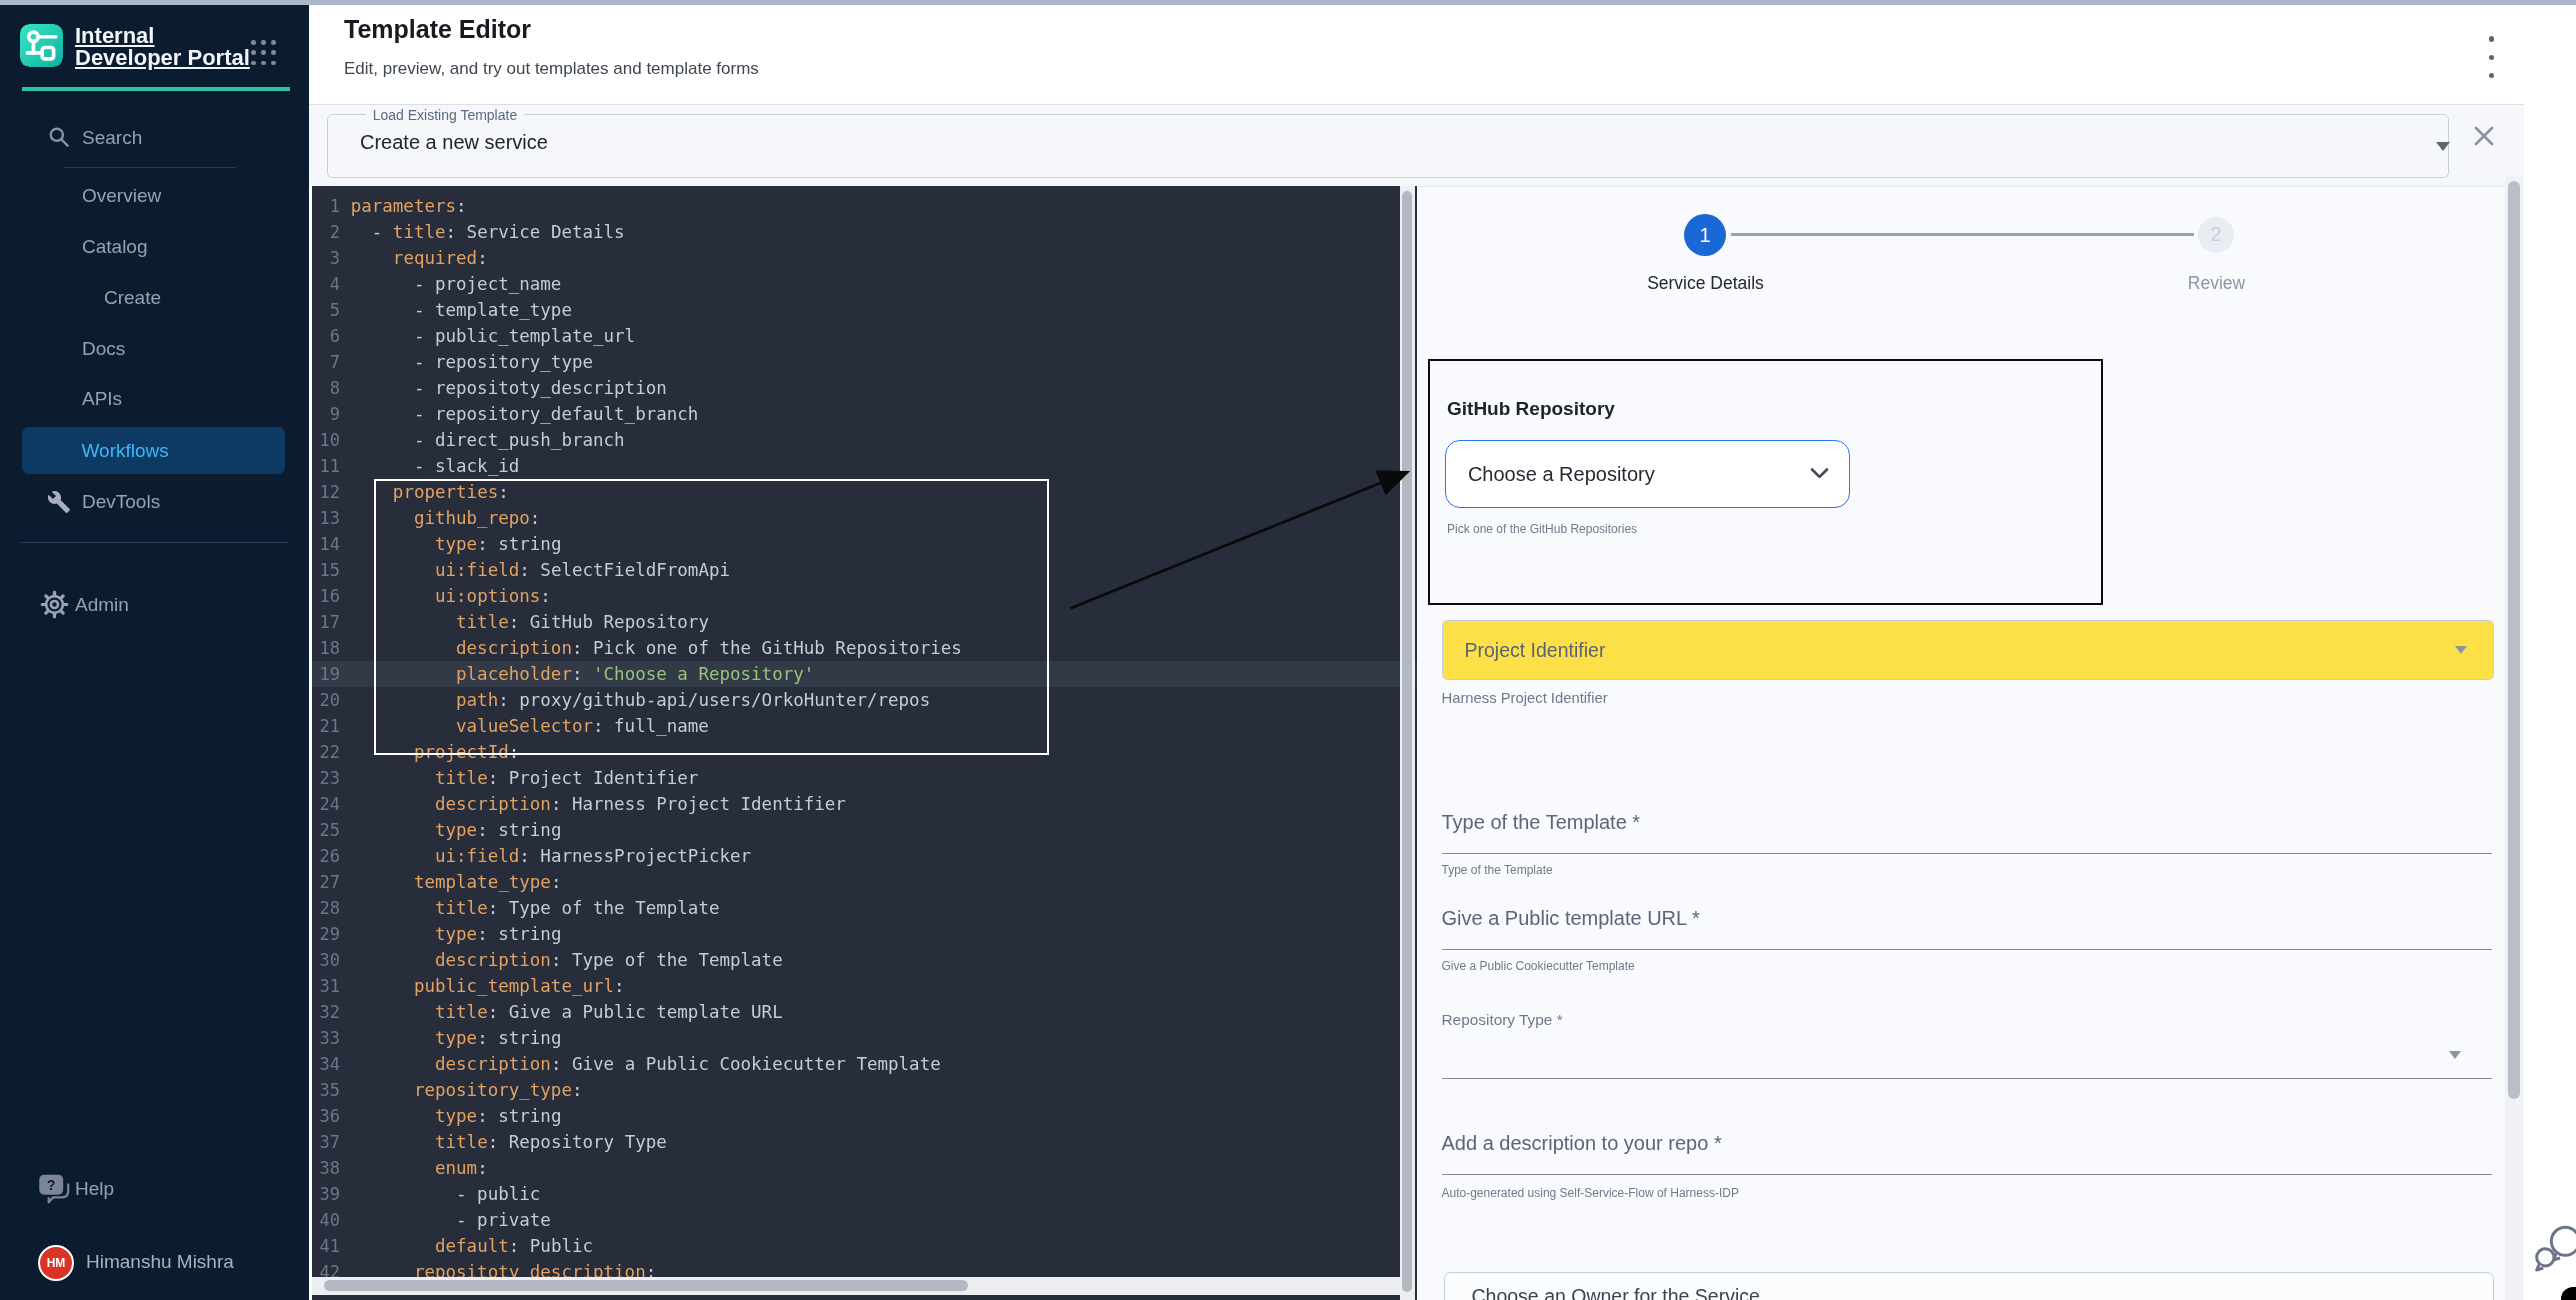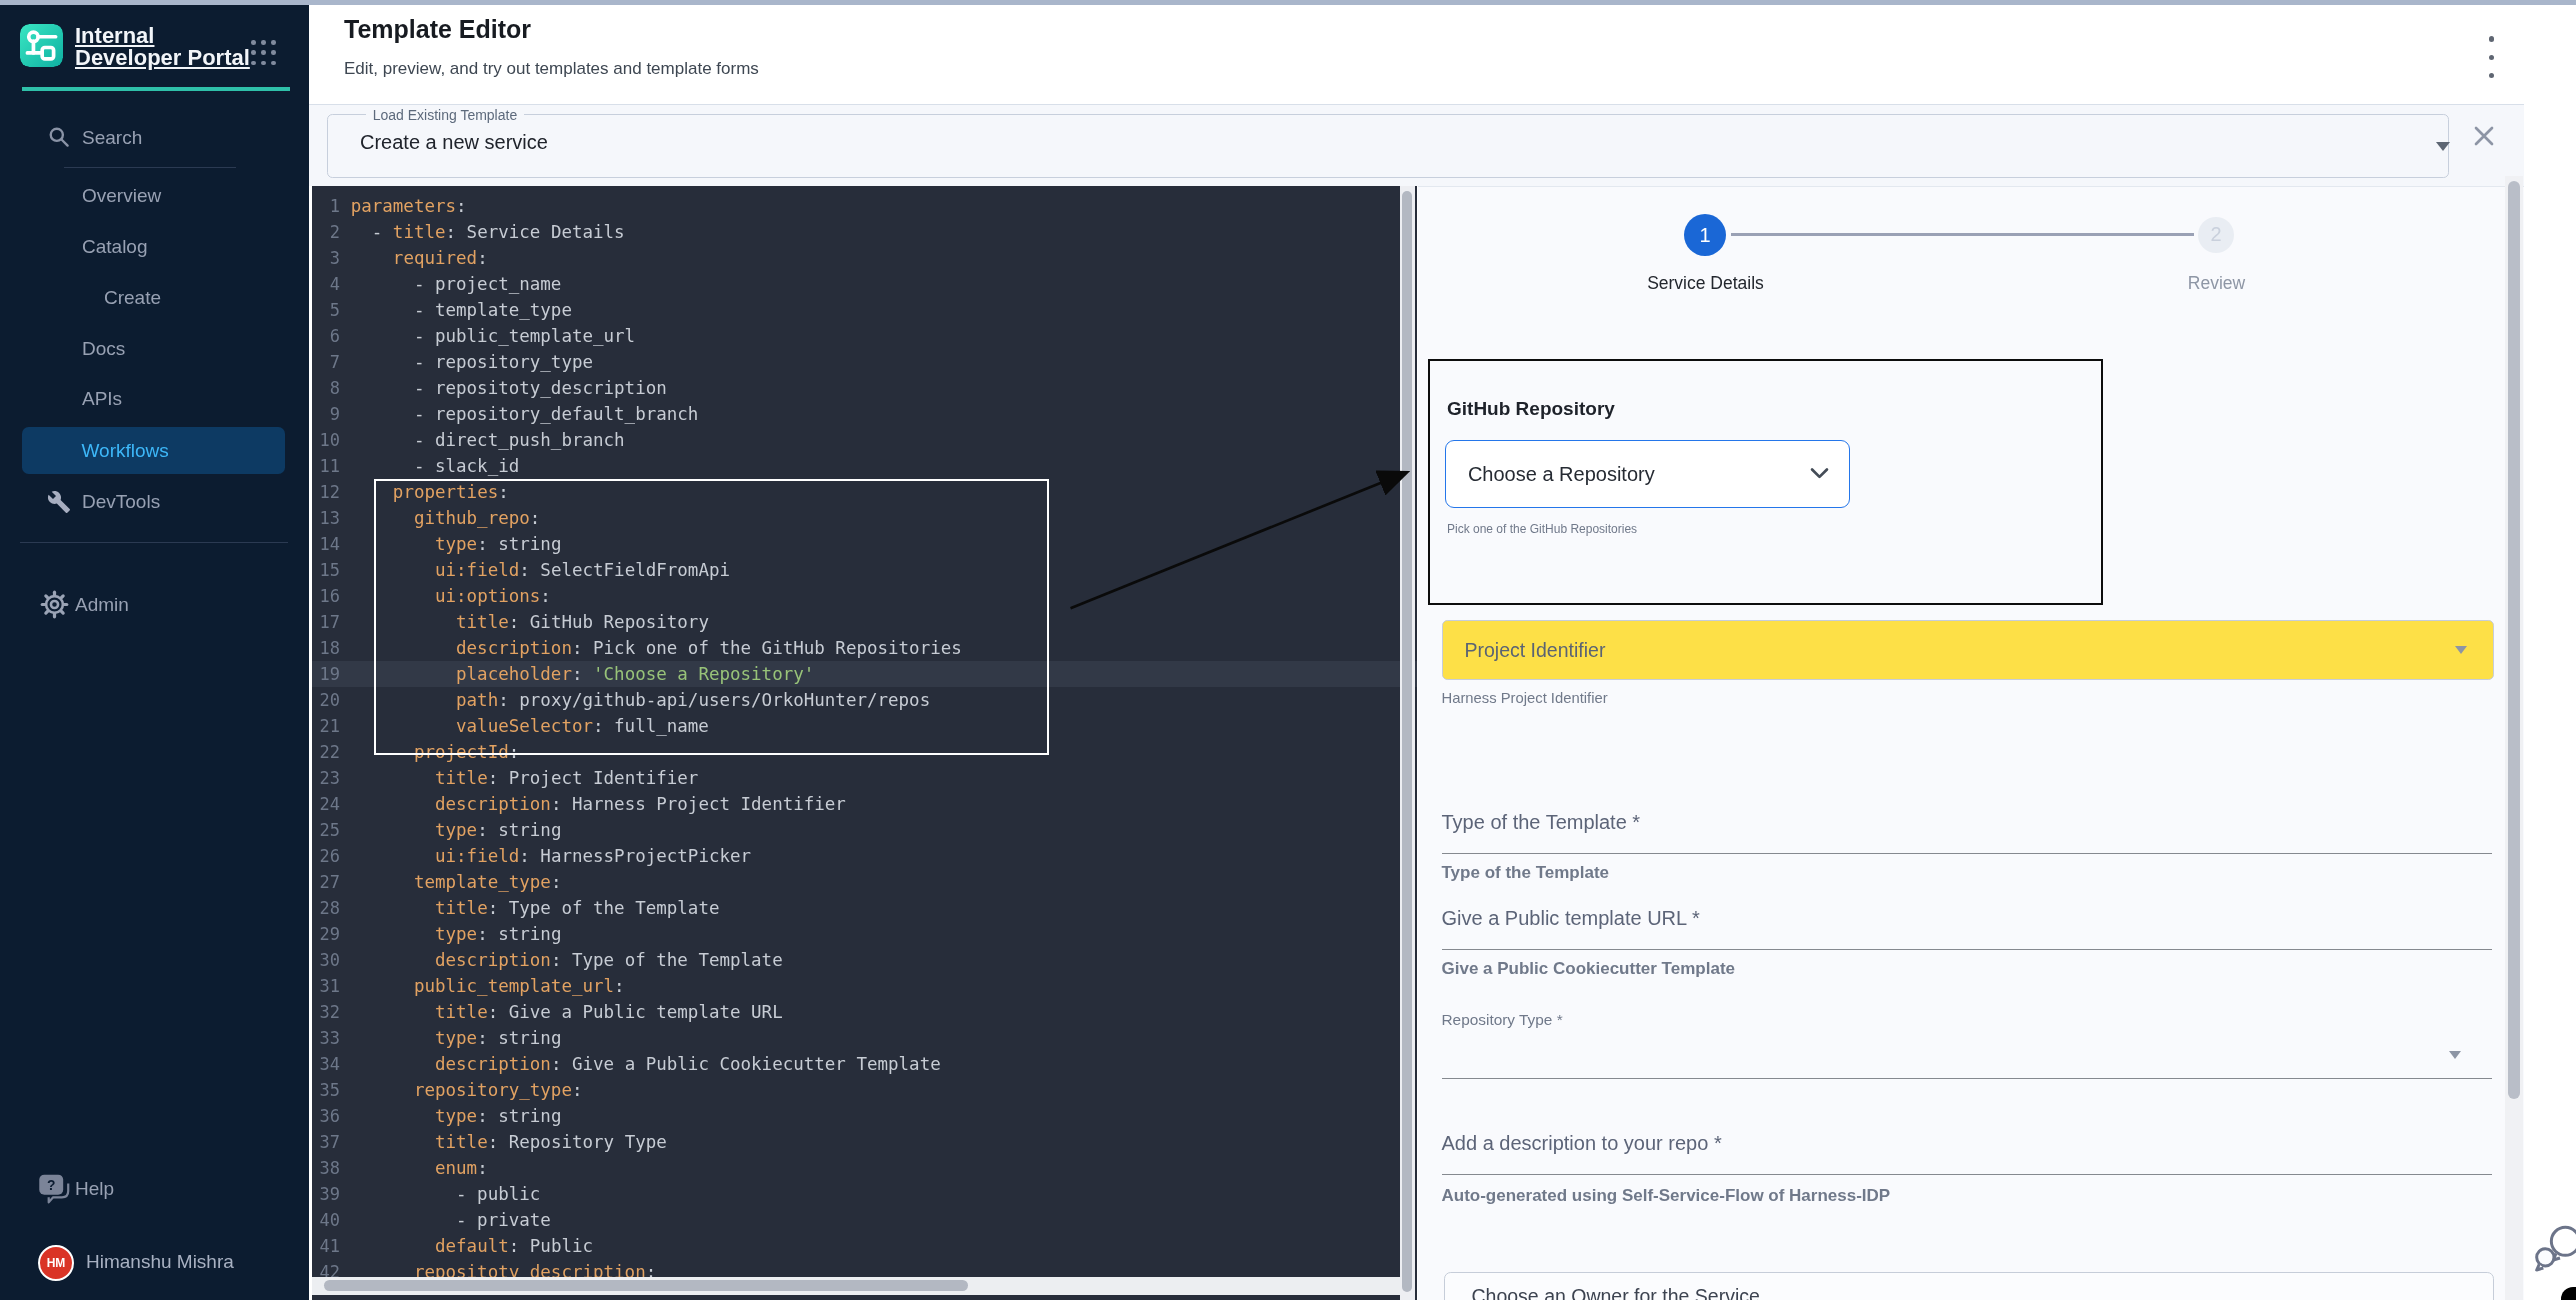--- a/index.html
+++ b/index.html
@@ -73,35 +73,35 @@
   #rpanel{left:1418px;top:186px;width:1107px;height:1115px;background:#f9fafd;border-top:0.7px solid #e3e8ef;}
   .step-circle{border-radius:50%;display:flex;align-items:center;justify-content:center;font-size:20px;}
   #step1-circle{left:266px;top:27px;width:42px;height:42px;background:#1a67d6;color:#ffffff;}
   #step-line{left:313px;top:46px;width:463px;height:2.7px;background:#9aa1b5;}
   #step2-circle{left:780px;top:29.5px;width:36px;height:36px;background:#e9edf3;color:#c9d0dc;}
   #step1-label{left:200px;top:86px;width:175px;text-align:center;font-size:17.5px;color:#23272e;}
   #step2-label{left:711px;top:86px;width:175px;text-align:center;font-size:17.5px;color:#8e96a5;}
 
   #gh-box{left:10px;top:172px;width:671px;height:242px;border:2px solid #0d0d0d;}
   #gh-label{left:17px;top:37px;font-size:19px;font-weight:700;color:#1e222a;}
-  #gh-select{left:15.4px;top:79px;width:403px;height:66px;background:#ffffff;border:1.3px solid #2476ea;border-radius:9px;}
+  #gh-select{left:15.4px;top:79px;width:403px;height:66px;background:#ffffff;border:1.3px solid #2476ea;border-radius:15px;}
   #gh-select-value{left:21.5px;top:21.5px;font-size:20px;color:#262b33;}
   #gh-helper{left:17px;top:161px;font-size:12px;color:#70798a;}
 
   #proj-select{left:23.5px;top:433px;width:1050px;height:58px;border:1.3px solid #c6cdd9;border-radius:5.4px;background:#fde047;}
   #proj-value{left:22px;top:17.5px;font-size:19.5px;color:#5a6374;}
   .tri-caret{width:0;height:0;border-left:6.7px solid transparent;border-right:6.7px solid transparent;border-top:8.7px solid #8d95a5;}
   #proj-caret{left:1012px;top:25px;}
   #proj-helper{left:23.5px;top:503px;font-size:14.8px;color:#70798a;}
 
   .uf{left:23.5px;width:1050px;}
   .uf-label{font-size:20px;color:#5c6478;}
   .uf-label-sm{font-size:15.4px;color:#70798a;}
   .uf-line{position:absolute;left:0;width:1050px;height:1.3px;background:#85898f;}
-  .uf-help{position:absolute;left:0;font-size:17px;color:#70798a;font-weight:bold;}
+  .uf-help{position:absolute;left:0;font-size:12px;color:#70798a;}
   #f1{top:593px;margin-top:31px;} #f1 .uf-line{top:42px;} #f1 .uf-help{top:52px;}
   #f2{top:720px;} #f2 .uf-line{top:42px;} #f2 .uf-help{top:52px;}
   #f3{top:824px;} #f3 .uf-line{top:67px;} #f3 #f3-caret{position:absolute;left:1007px;top:40px;}
   #f4{top:945px;} #f4 .uf-line{top:42px;} #f4 .uf-help{top:54px;}
 
   #owner-box{left:25.5px;top:1085px;width:1048px;height:81px;border:1.3px solid #c6cdd9;border-radius:6.7px;background:#fbfcfe;}
   #owner-label{left:27px;top:12px;font-size:19.5px;color:#3c4350;}
 
   
   #page-sb{left:2505px;top:176px;width:17.5px;height:1125px;background:#f0f1f4;}

